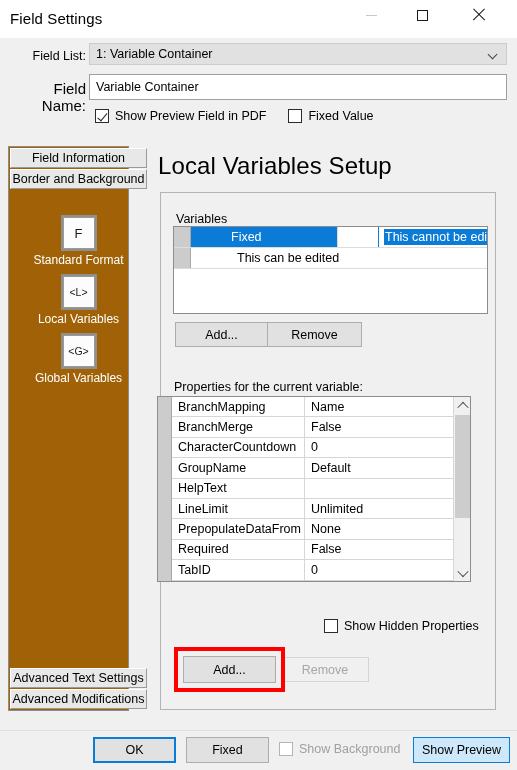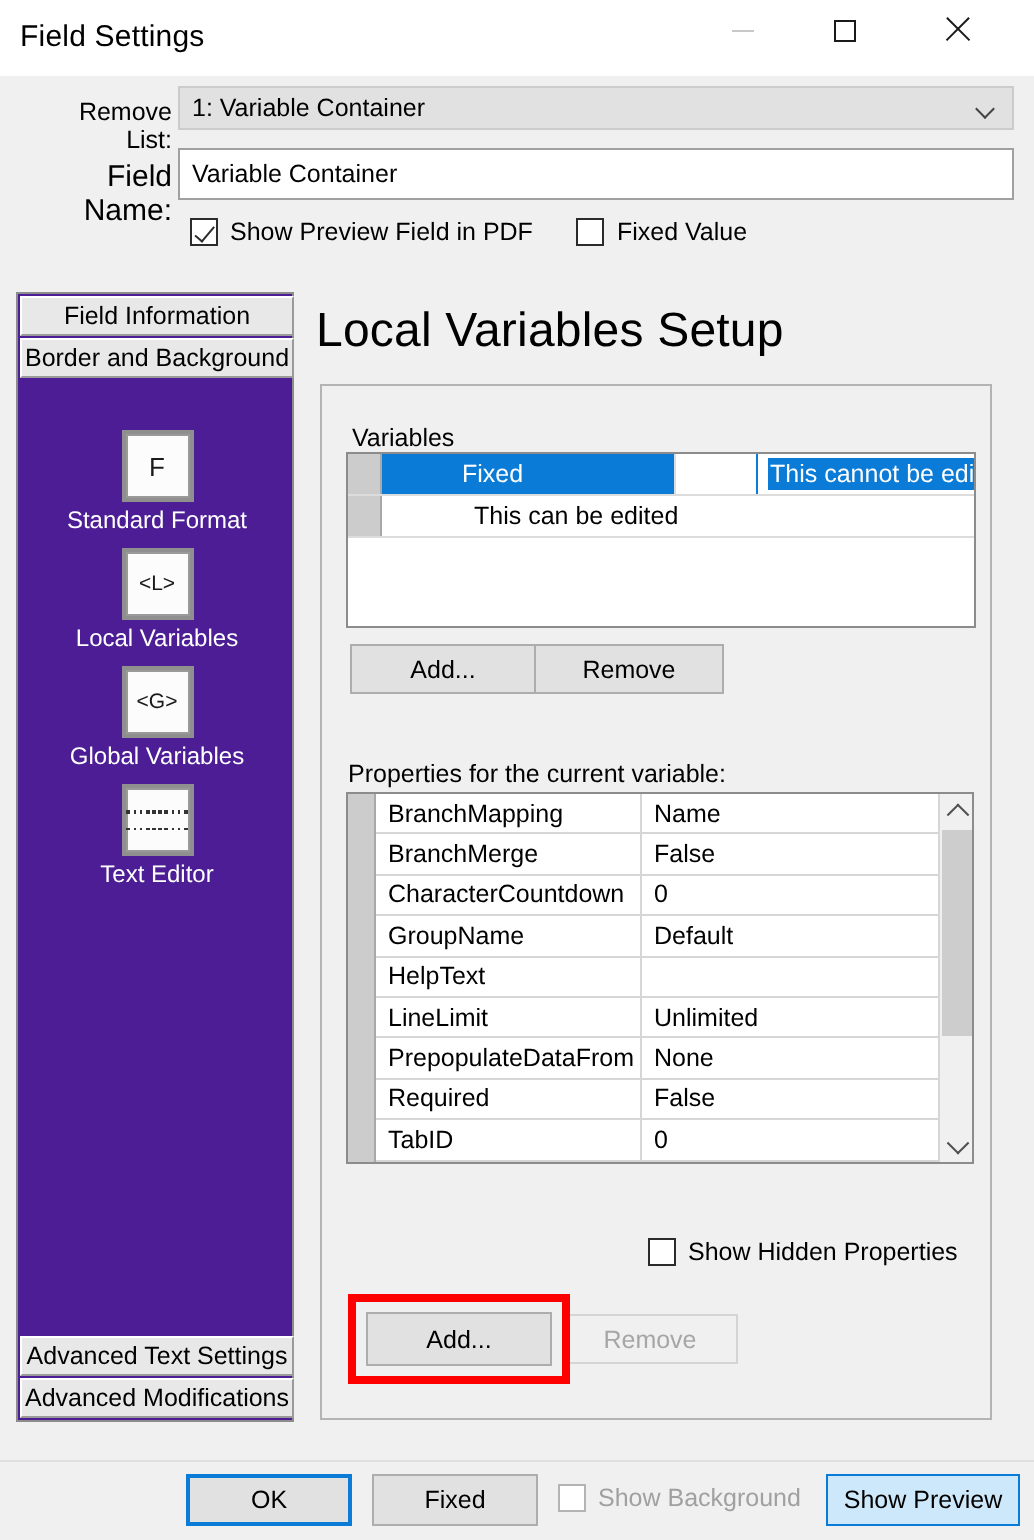--- a/index.html
+++ b/index.html
@@ -167,22 +167,22 @@
     font-size: 12.5px;
     white-space: nowrap;
   }
   .cblabel.dim { color: #a0a0a0; }
   .cbgap { width: 22px; flex: none; }
 
   
   .sidebar {
     position: absolute;
     left: 8px; top: 146px;
-    width: 139px; height: 565px;
-    background: #4c1d95;
+    width: 121px; height: 565px;
+    background: #a16207;
     border: 1px solid #8c8c8c;
     box-sizing: border-box;
   }
   .tabbtn {
     position: absolute;
     left: 1px;
     width: 137px; height: 20px;
     background: #e8e8e8;
     border: 1px solid #9a9a9a;
     border-top-color: #ffffff;
@@ -372,21 +372,21 @@
   }
   .btn-remove1 {
     position: absolute;
     left: 267px; top: 322px;
     width: 95px; height: 25px;
   }
 
   
   .propgrid {
     position: absolute;
-    left: 173px; top: 396px;
+    left: 157px; top: 396px;
     width: 314px; height: 186px;
     background: #ffffff;
     border: 1px solid #8c8c8c;
     box-sizing: border-box;
     display: flex;
     overflow: hidden;
     justify-content: space-between;
   }
   .pg-gutter {
     width: 14px; flex: none;
@@ -530,21 +530,21 @@
   <span class="glyph-min"></span>
 </div>
 <div class="win-btn win-max">
   <span class="glyph-max"></span>
 </div>
 <div class="win-btn win-close">
   <span class="glyph-close"></span>
 </div>
 
 <div class="form-area">
-  <div class="lbl-fieldlist">Remove List:</div>
+  <div class="lbl-fieldlist">Field List:</div>
   <div class="combo">
     <span class="combo-text">1: Variable Container</span>
     <span class="combo-arrow"></span>
   </div>
 
   <div class="lbl-fieldname">Field Name:</div>
   <div class="textinput">
     <span class="textinput-text">Variable Container</span>
   </div>
 
@@ -566,51 +566,20 @@
       <span class="navicon">F</span>
       <span class="navlabel">Standard Format</span>
     </div>
     <div class="navitem">
       <span class="navicon small">&lt;L&gt;</span>
       <span class="navlabel">Local Variables</span>
     </div>
     <div class="navitem">
       <span class="navicon small">&lt;G&gt;</span>
       <span class="navlabel">Global Variables</span>
-    </div>
-    <div class="navitem">
-      <span class="navicon">
-        <span class="dots">
-          <span class="dotrow">
-              <i></i>
-              <i></i>
-              <i></i>
-              <i></i>
-              <i></i>
-              <i></i>
-              <i></i>
-              <i></i>
-              <i></i>
-              <i></i>
-            </span>
-          <span class="dotrow">
-              <i></i>
-              <i></i>
-              <i></i>
-              <i></i>
-              <i></i>
-              <i></i>
-              <i></i>
-              <i></i>
-              <i></i>
-              <i></i>
-            </span>
-        </span>
-      </span>
-      <span class="navlabel">Text Editor</span>
     </div>
   </div>
 
   <div class="tabbtn tab-b0">Advanced Text Settings</div>
   <div class="tabbtn tab-b1">Advanced Modifications</div>
 </div>
 
 <div class="page-title">Local Variables Setup</div>
 <div class="groupbox"></div>
 <div class="gb-label">Variables</div>

